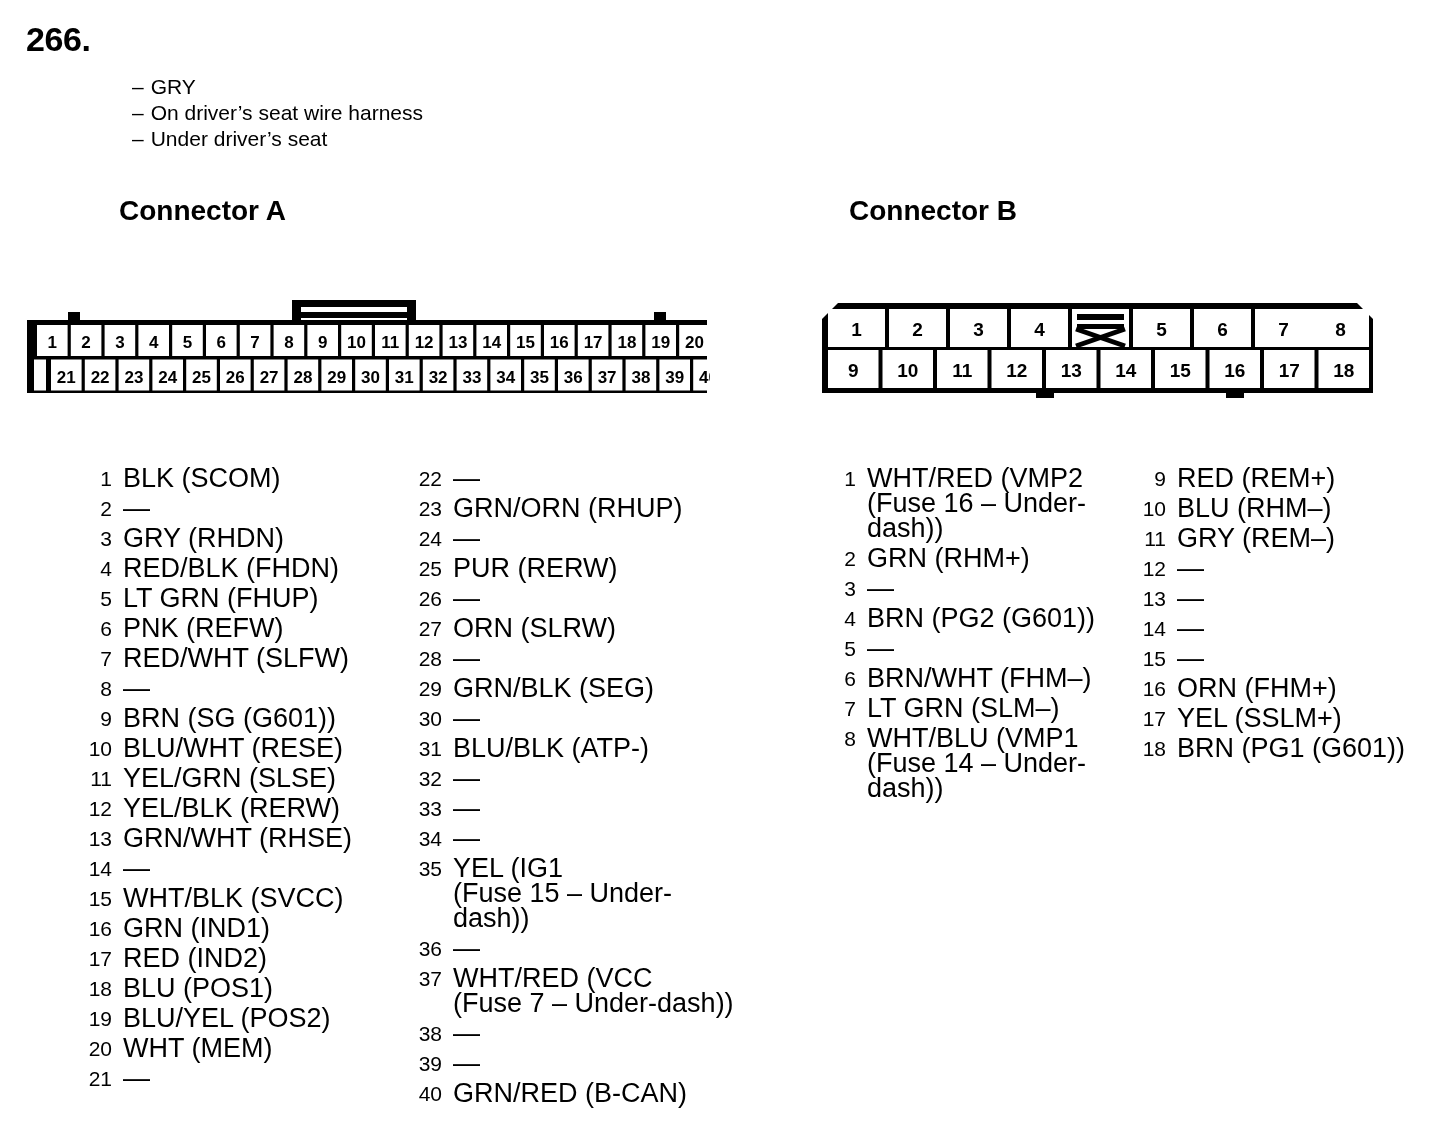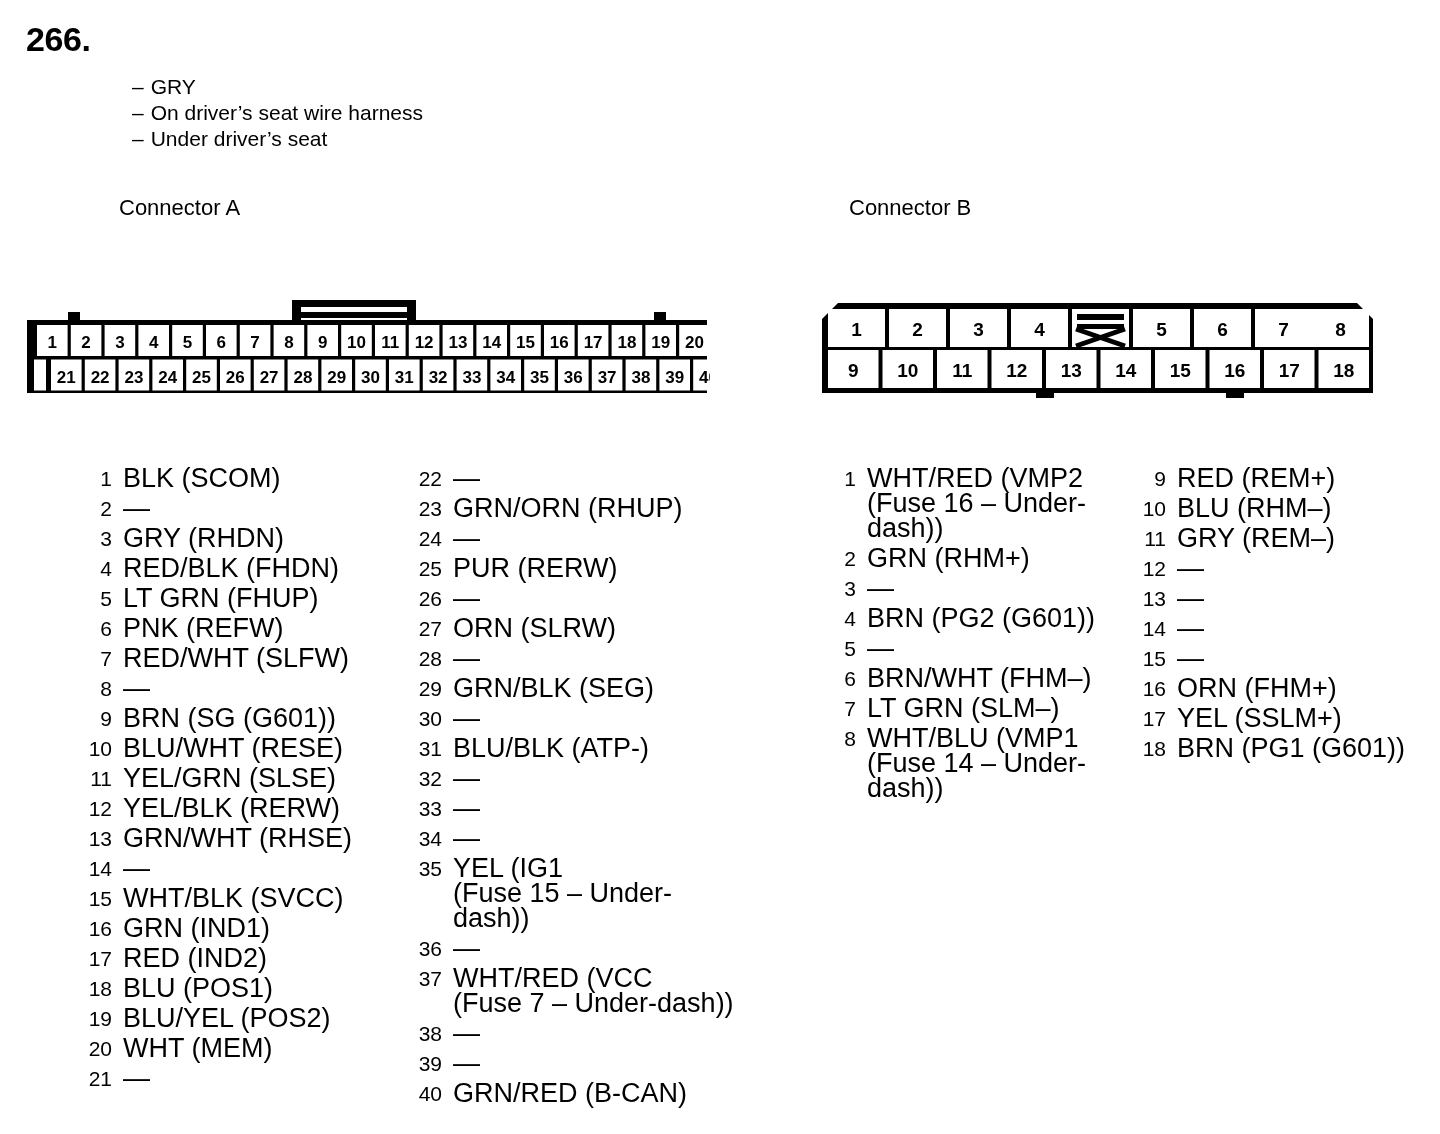--- a/index.html
+++ b/index.html
@@ -41,22 +41,22 @@
   .subtitle-item {
     font-size: 21px;
     line-height: 26px;
     white-space: nowrap;
   }
   .sub-dash { margin-right: 7px; }
 
   
   .conn-heading {
     position: absolute;
-    font-size: 22px;
-    font-weight: normal;
+    font-size: 28px;
+    font-weight: bold;
     white-space: nowrap;
   }
   #heading-a { left: 119px; top: 195px; }
   #heading-b { left: 849px; top: 195px; }
 
   
   #connector-a-drawing {
     position: absolute;
     left: 24px;
     top: 298px;

